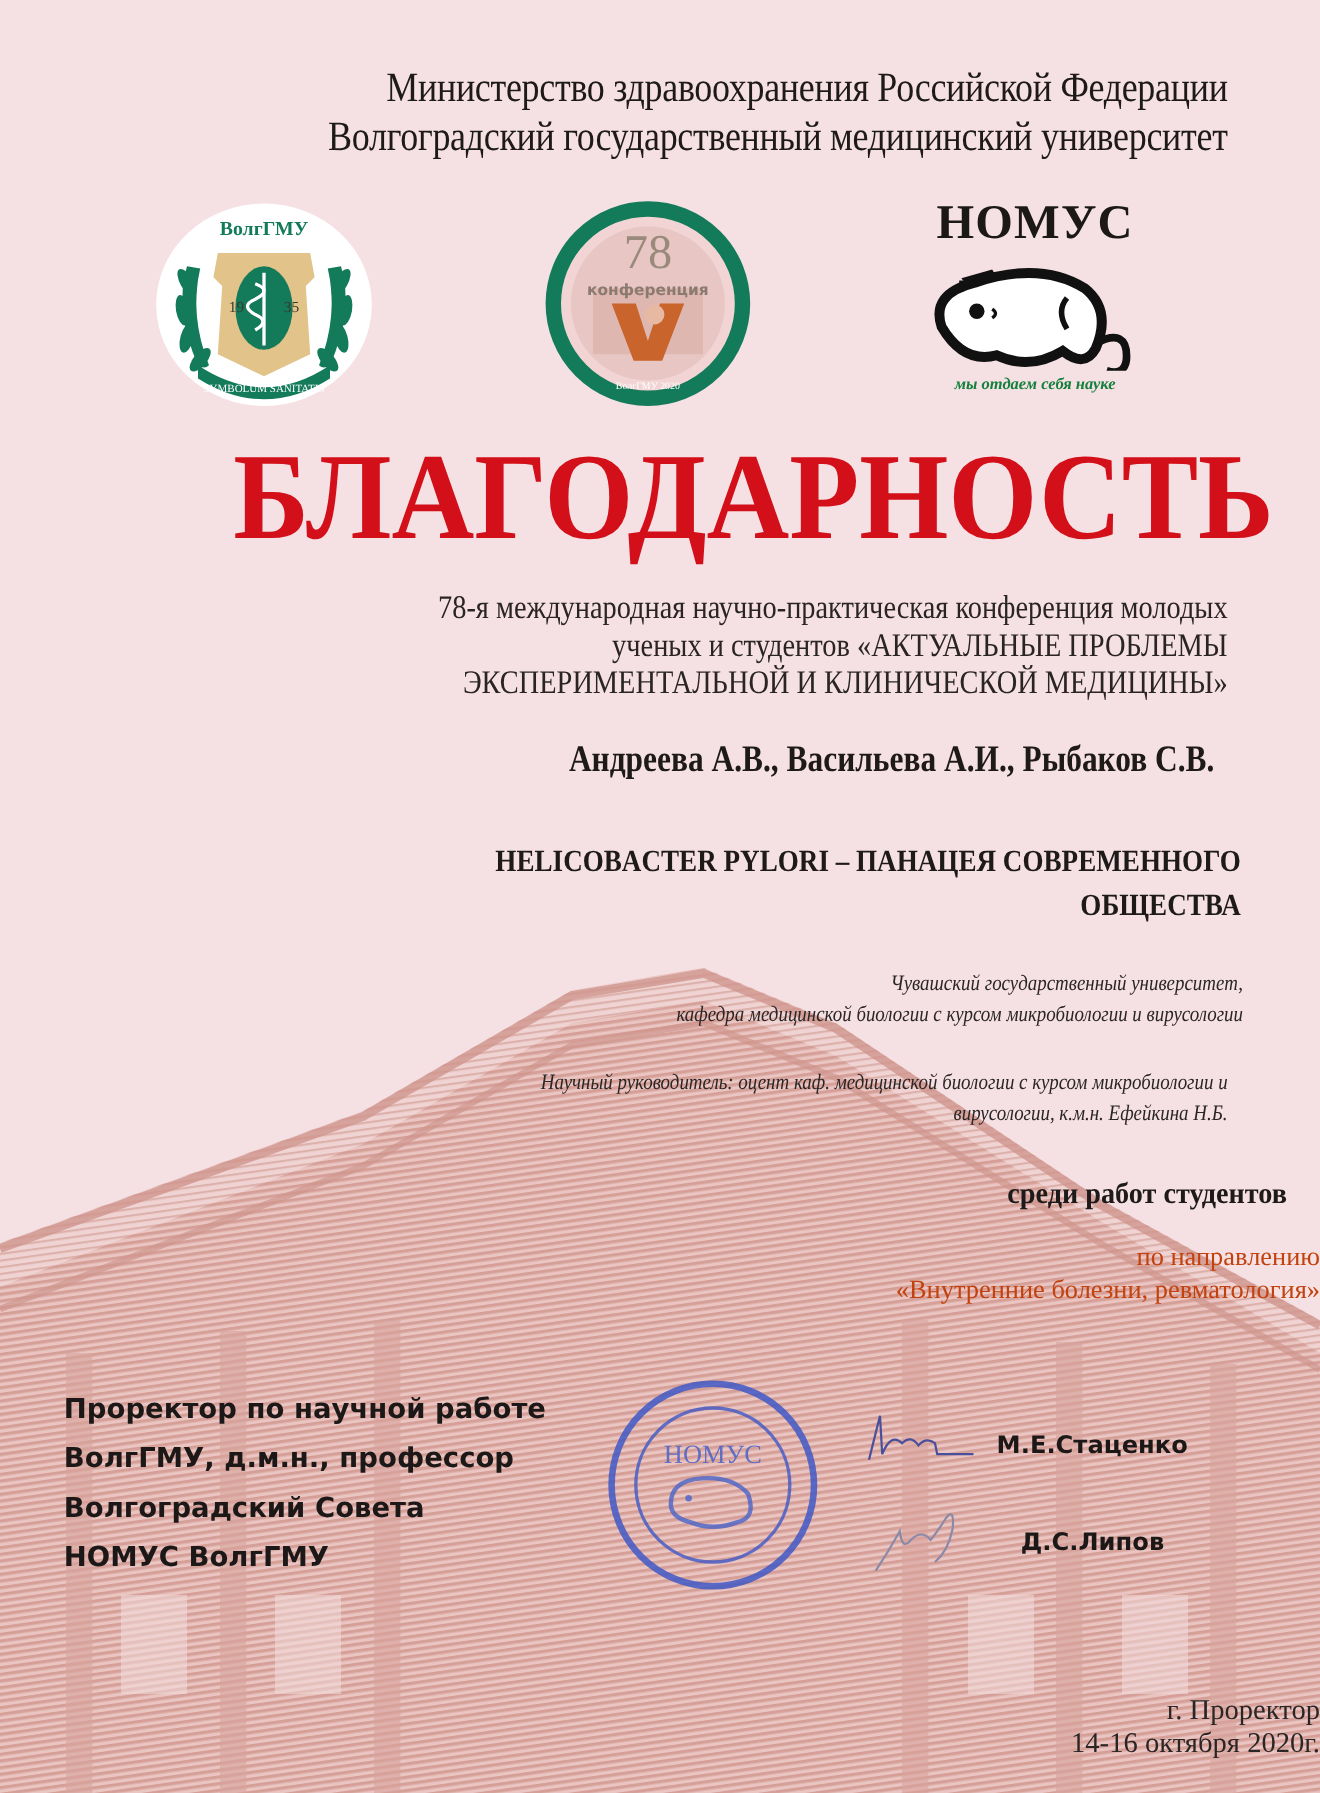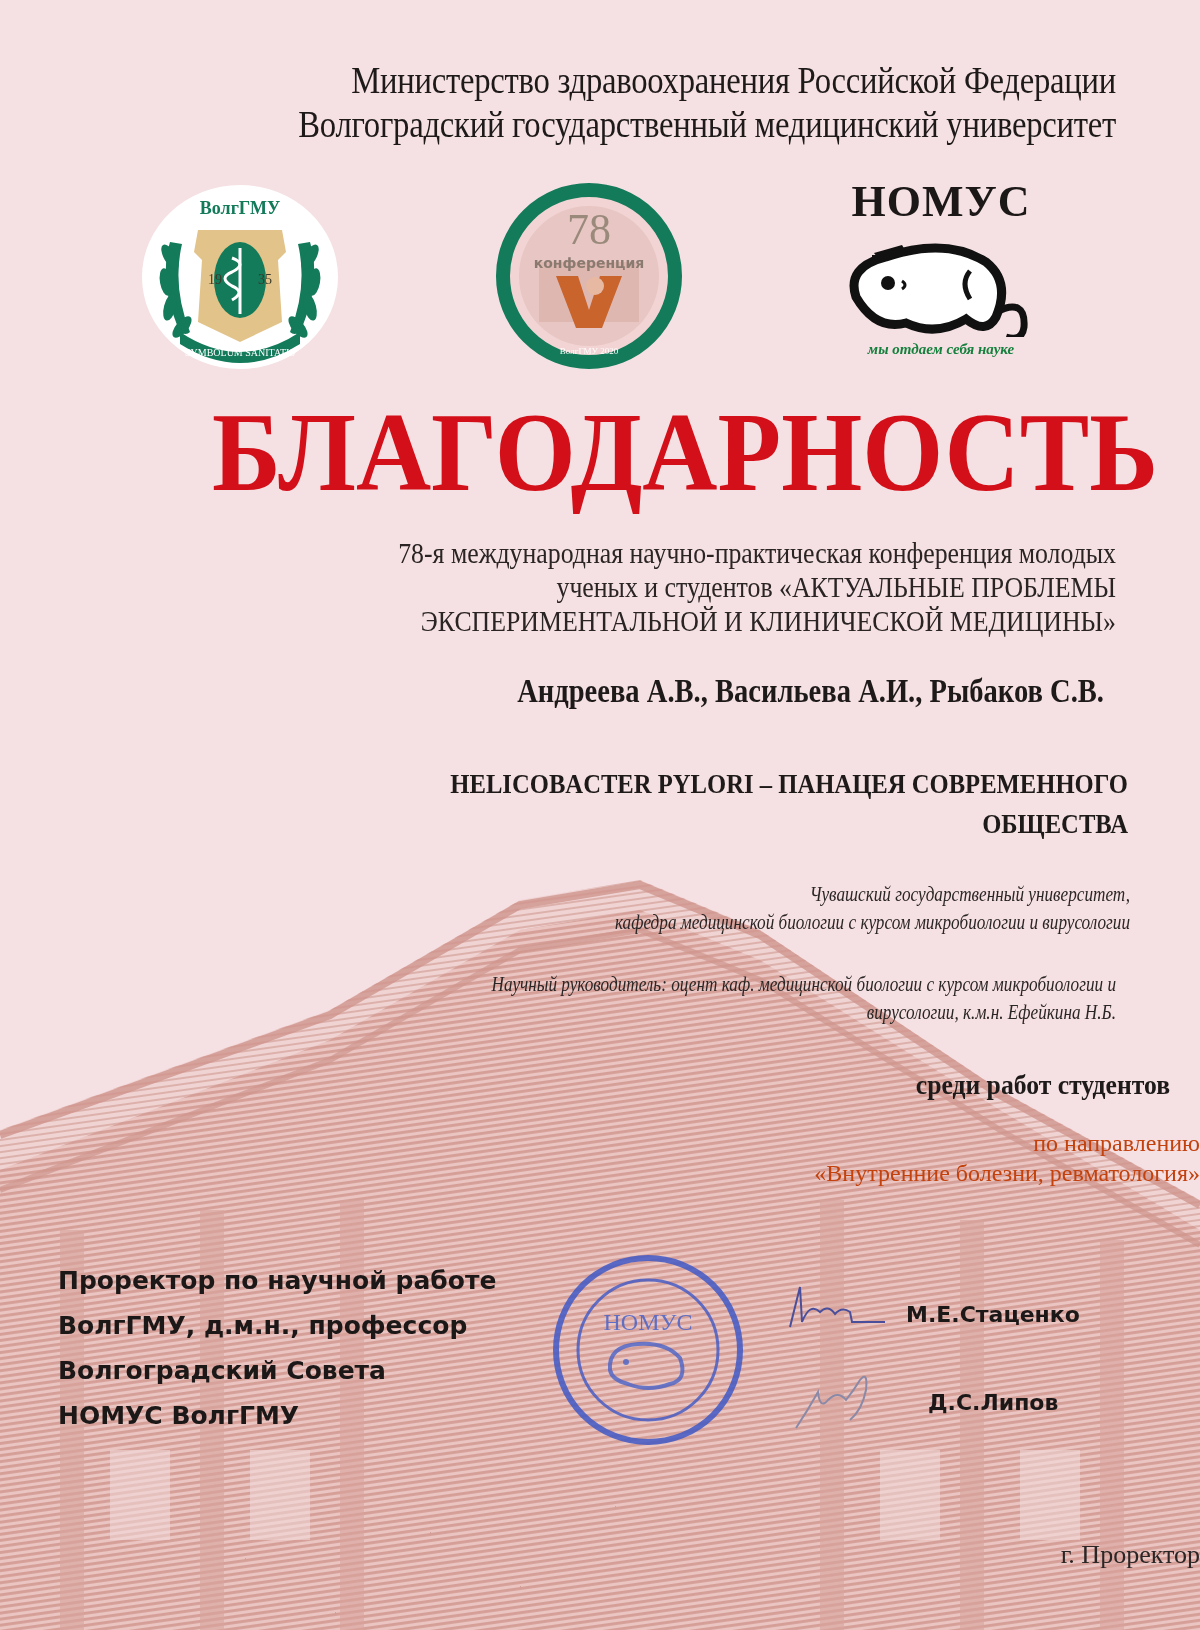--- a/index.html
+++ b/index.html
@@ -197,13 +197,14 @@
 
 <div class="layer" style="left:788px; top:1370px;">
   <svg width="110" height="70" viewBox="0 0 110 70">
     <path d="M8 58 Q20 40 30 22 Q32 40 40 30 Q50 20 58 30 Q66 20 72 10 Q80 0 78 20 Q74 40 62 50" fill="none" stroke="#8a8aa8" stroke-width="2"></path>
   </svg>
 </div>
 <div class="layer sig-name" style="left:928px; top:1390px;">Д.С.Липов</div>
 
 <div class="layer center" style="top:1540px;">
   <div class="footer">г. Проректор</div>
+  <div class="footer">14-16 октября 2020г.</div>
 </div>
 
 </body></html>

